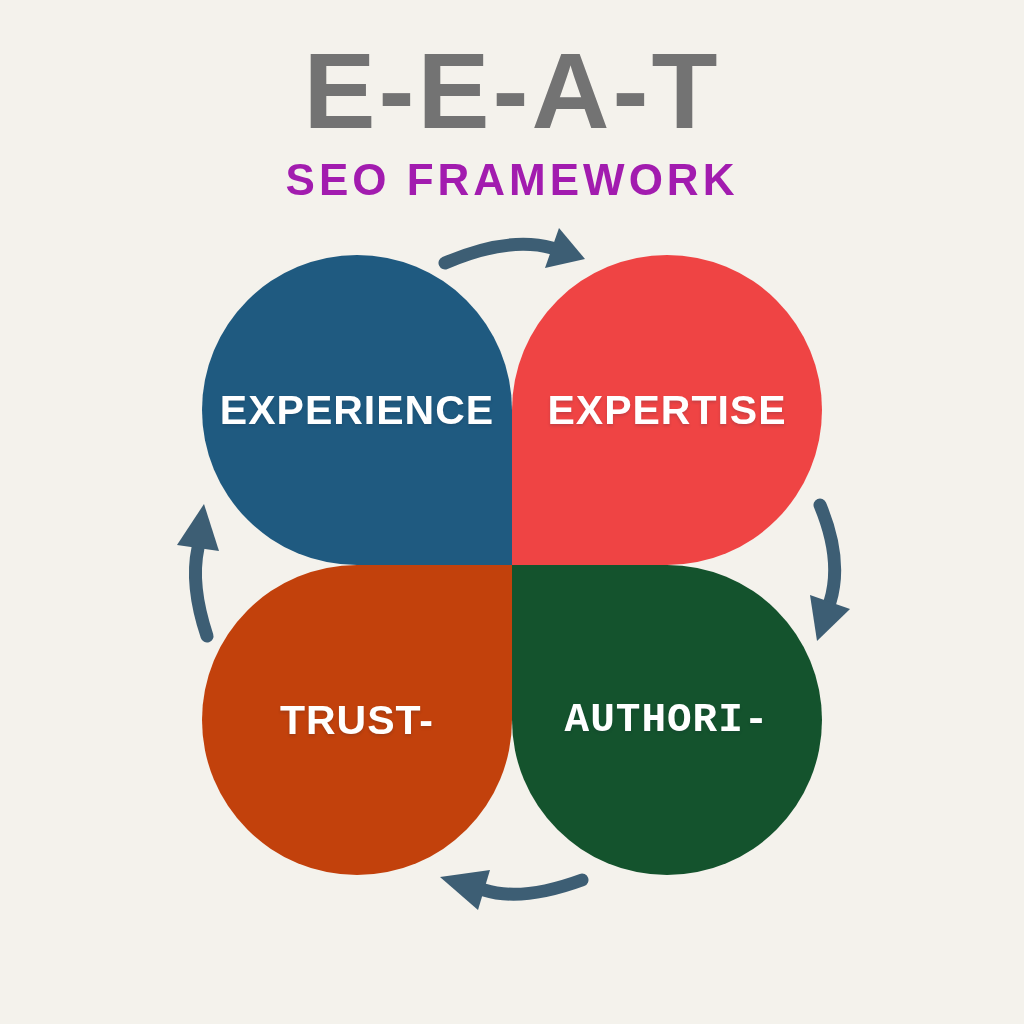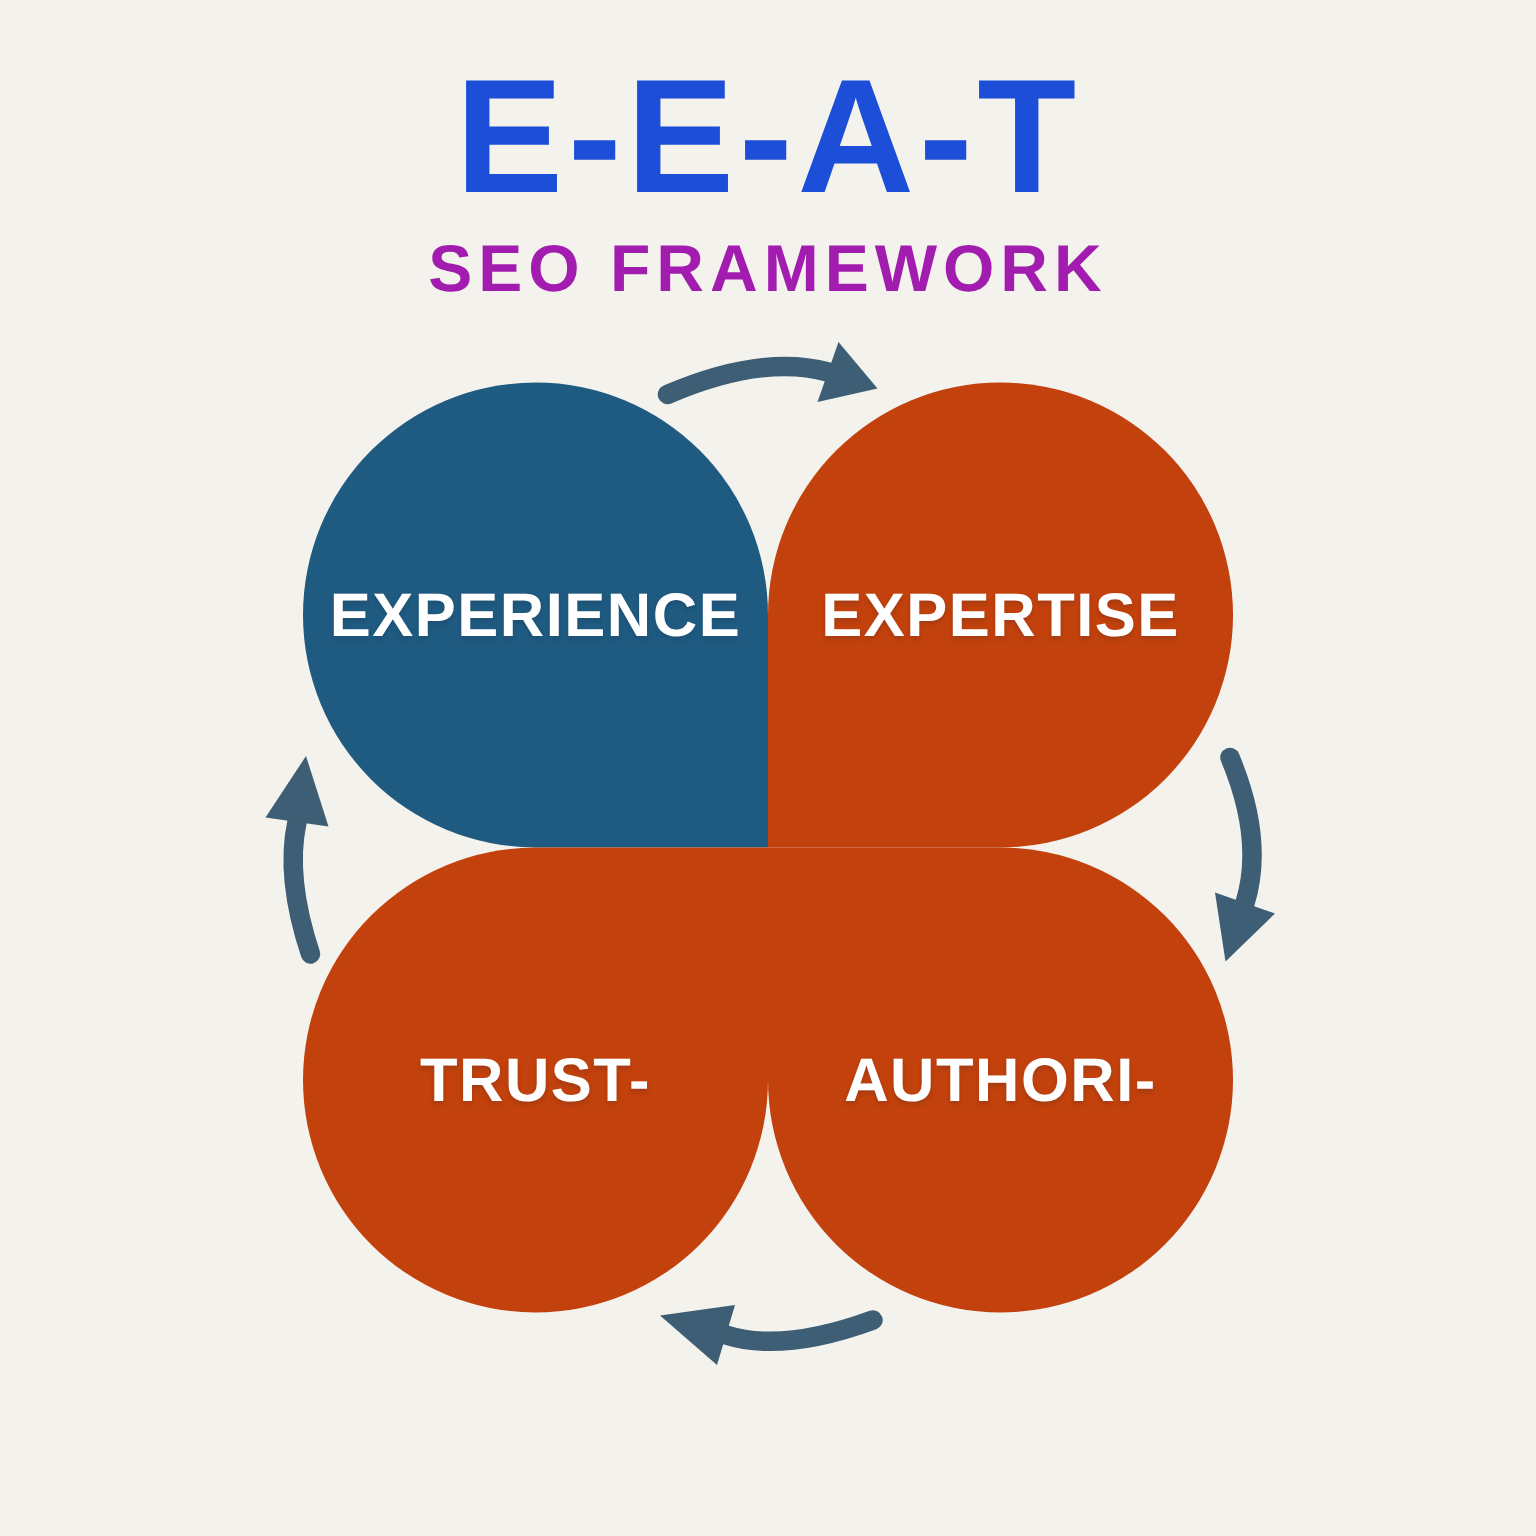--- a/index.html
+++ b/index.html
@@ -80,43 +80,43 @@
     fill: currentColor;
     stroke: none;
   }
 </style>
 </head>
 <body>
 
 <div class="canvas" style="background-color: rgb(244, 242, 236);">
 
   <div class="header">
-    <h1 class="title" style="color: #1d4ed8;">E-E-A-T</h1>
+    <h1 class="title" style="color: #737373;">E-E-A-T</h1>
     <div class="subtitle" style="color: #a21caf;">SEO FRAMEWORK</div>
   </div>
 
   <div class="petal petal-tl" style="background-color: rgb(31, 90, 128);">
     <div class="petal-label">
       <span>EXPERIENCE</span>
     </div>
   </div>
 
-  <div class="petal petal-tr" style="background-color: #c2410c;">
+  <div class="petal petal-tr" style="background-color: #ef4444;">
     <div class="petal-label">
       <span>EXPERTISE</span>
     </div>
   </div>
 
   <div class="petal petal-bl" style="background-color: #c2410c;">
     <div class="petal-label">
       <span>TRUST-</span>
     </div>
   </div>
 
-  <div class="petal petal-br" style="background-color: #c2410c;">
+  <div class="petal petal-br" style="background-color: #14532d; font-family: Liberation Mono, monospace;">
     <div class="petal-label">
       <span>AUTHORI-</span>
     </div>
   </div>
 
   <svg class="arrows-overlay" viewBox="0 0 1024 1024" xmlns="http://www.w3.org/2000/svg" style="color: rgb(61, 94, 116);">
     <g>
       <path d="M445,263 Q508,236 552,248"></path>
       <polygon points="585,259 559,228 545,268"></polygon>
     </g>

